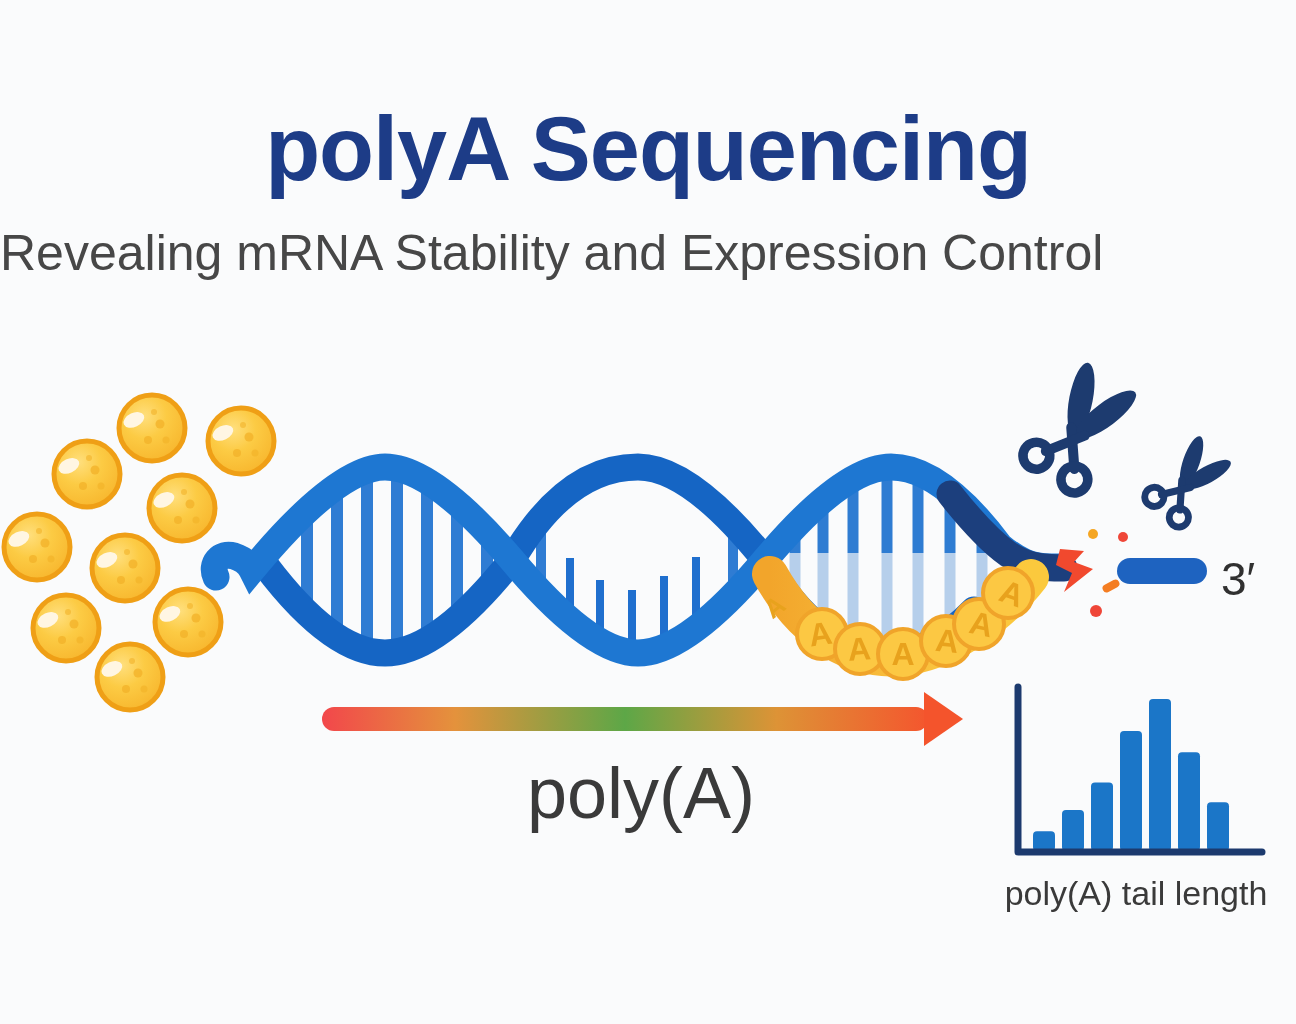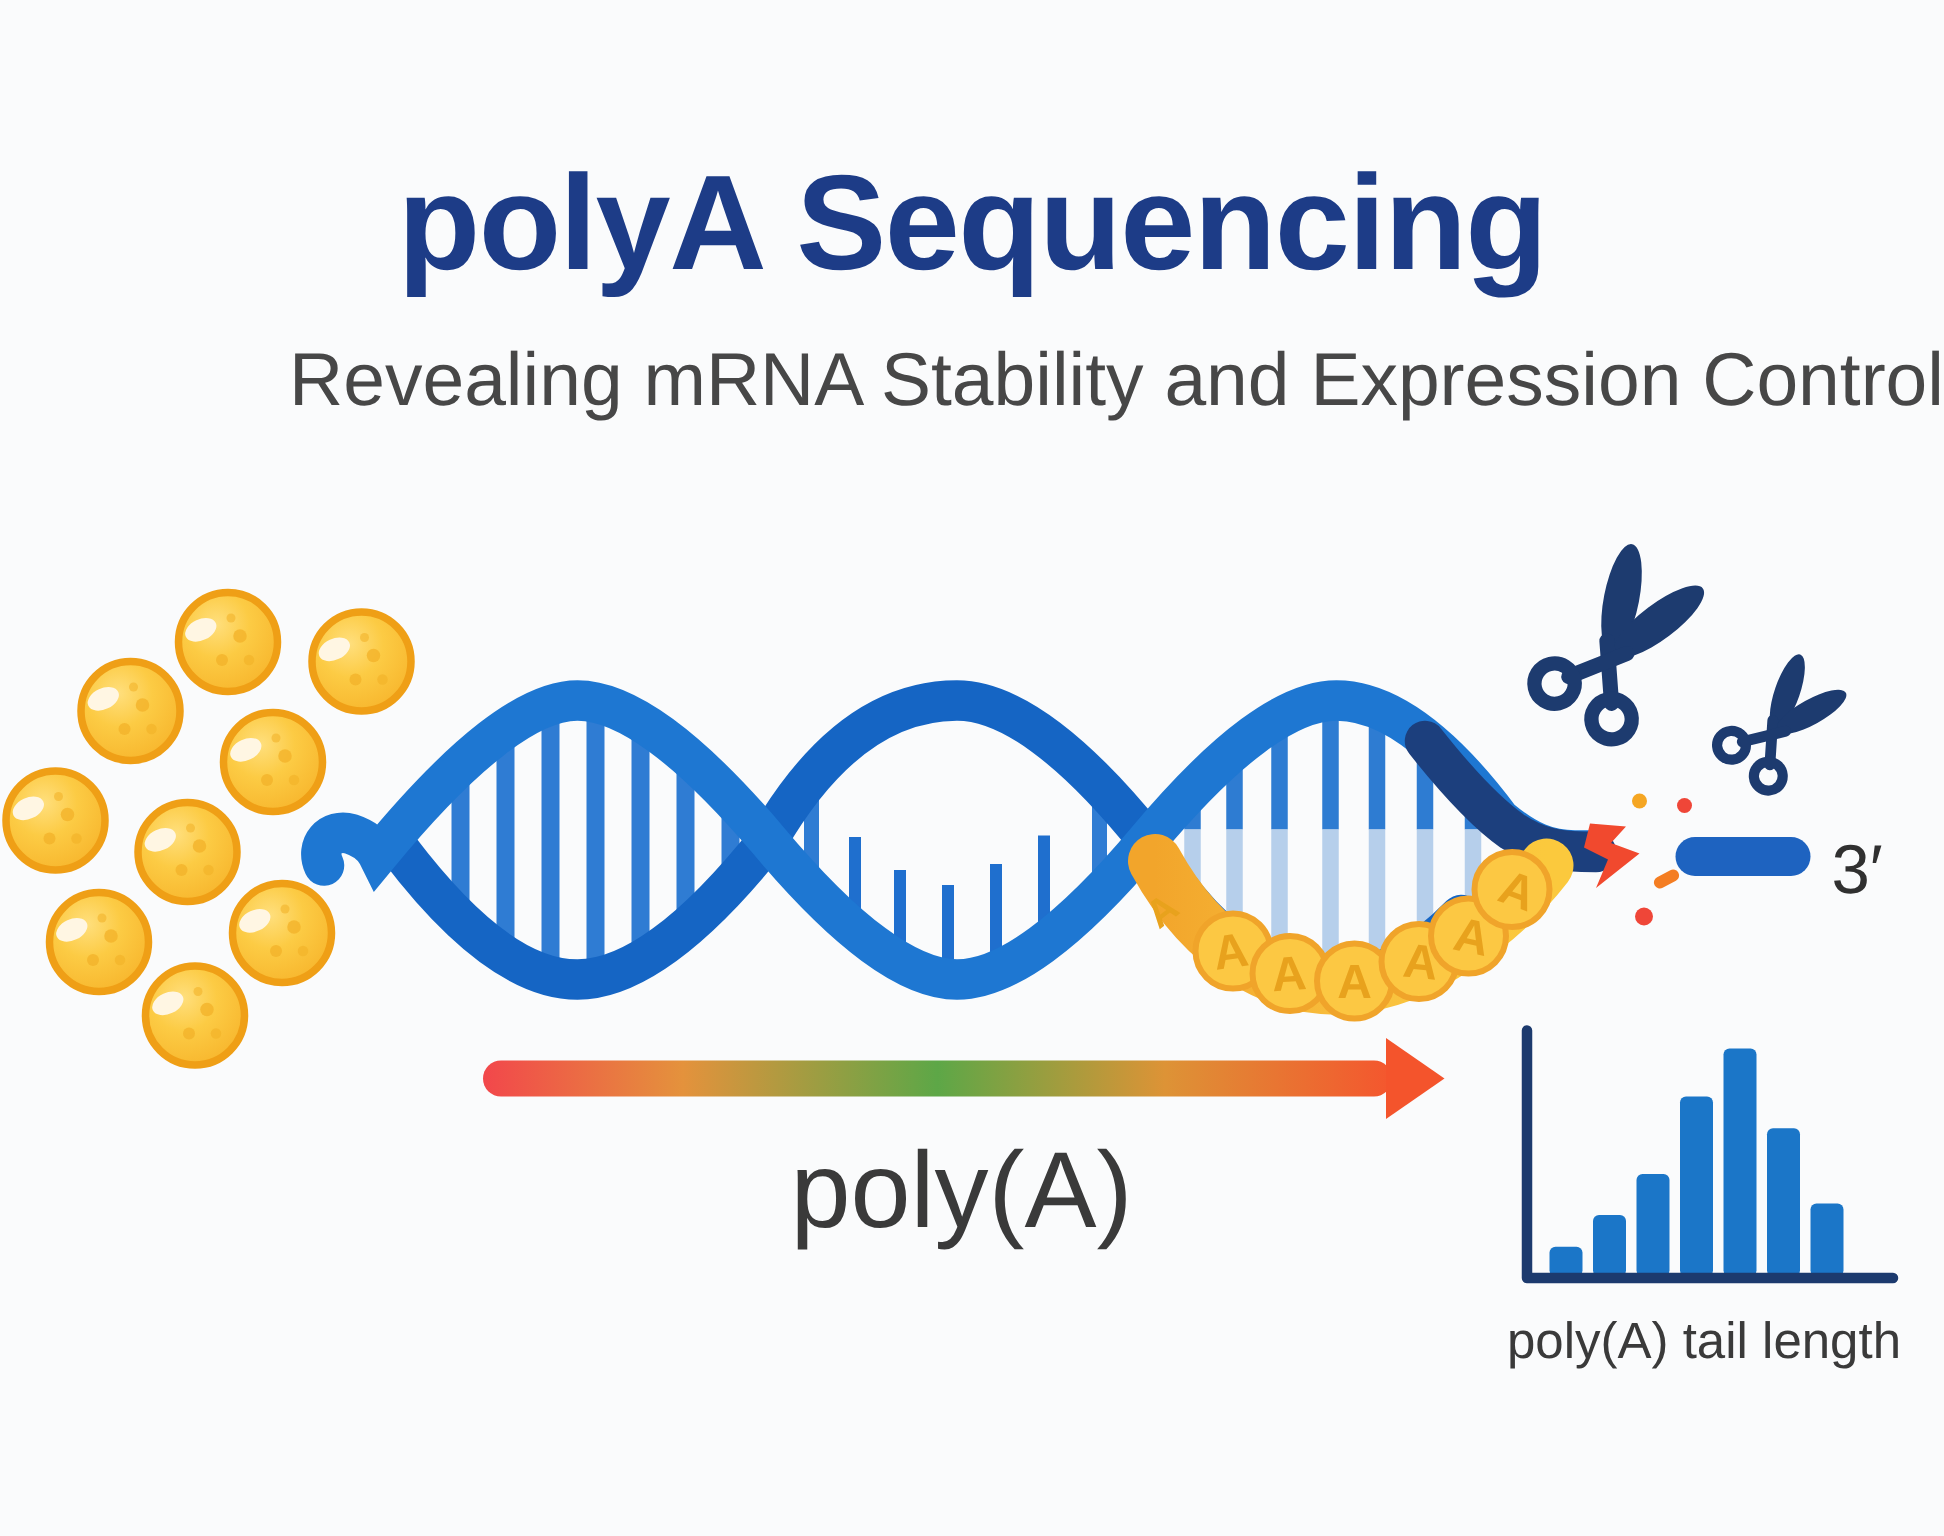--- a/index.html
+++ b/index.html
@@ -6,21 +6,21 @@
   .canvas{
     position:relative;width:1296px;height:1024px;margin:0 auto;
     background:#fafbfc;overflow:hidden;
     font-family:"Liberation Sans", sans-serif;
   }
   .title{
     position:absolute;left:0;right:0;top:98px;text-align:center;
     font-size:90px;font-weight:700;letter-spacing:-1px;color:#1d3c87;
   }
   .subtitle{
-    position:absolute;left:0;right:0;top:224px;text-align:right;
+    position:absolute;left:0;right:0;top:224px;text-align:left;
     font-size:50px;font-weight:400;color:#474747;
   }
   svg{position:absolute;left:0;top:0;}
   svg text{font-family:"Liberation Sans", sans-serif;}
   .lbl-big{font-size:72px;fill:#3a3a3a;}
   .lbl-prime{font-size:46px;fill:#303030;}
   .lbl-chart{font-size:34px;fill:#3a3a3a;}
   .bead-letter{font-size:32px;font-weight:700;fill:#e8a21d;}
   .band-letter{font-size:26px;font-weight:700;fill:#e8a21d;}
 </style>

